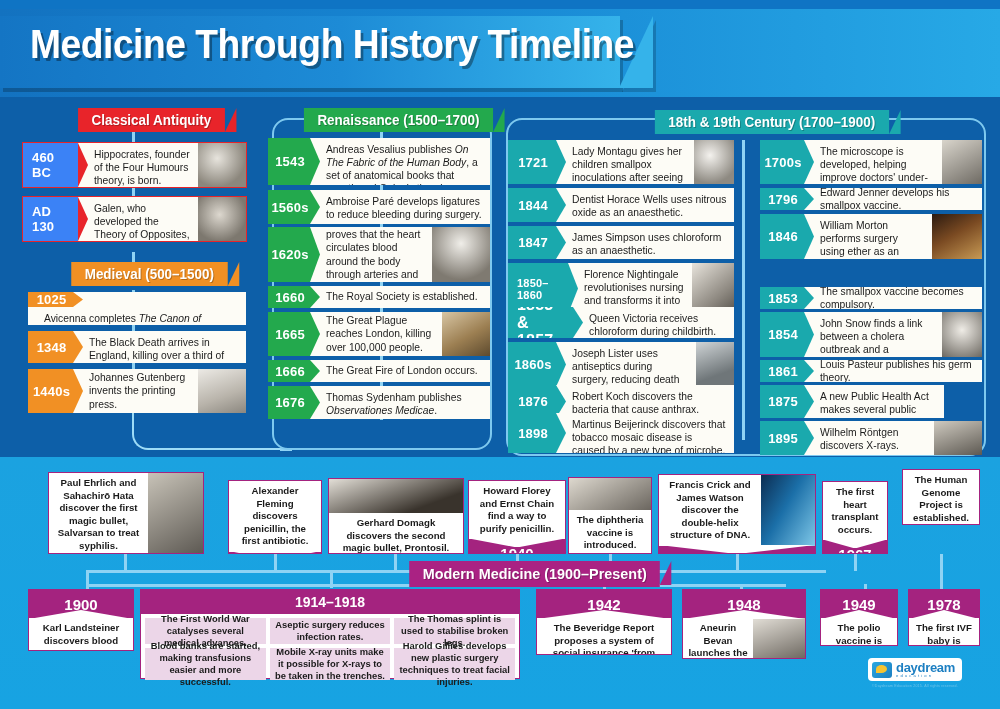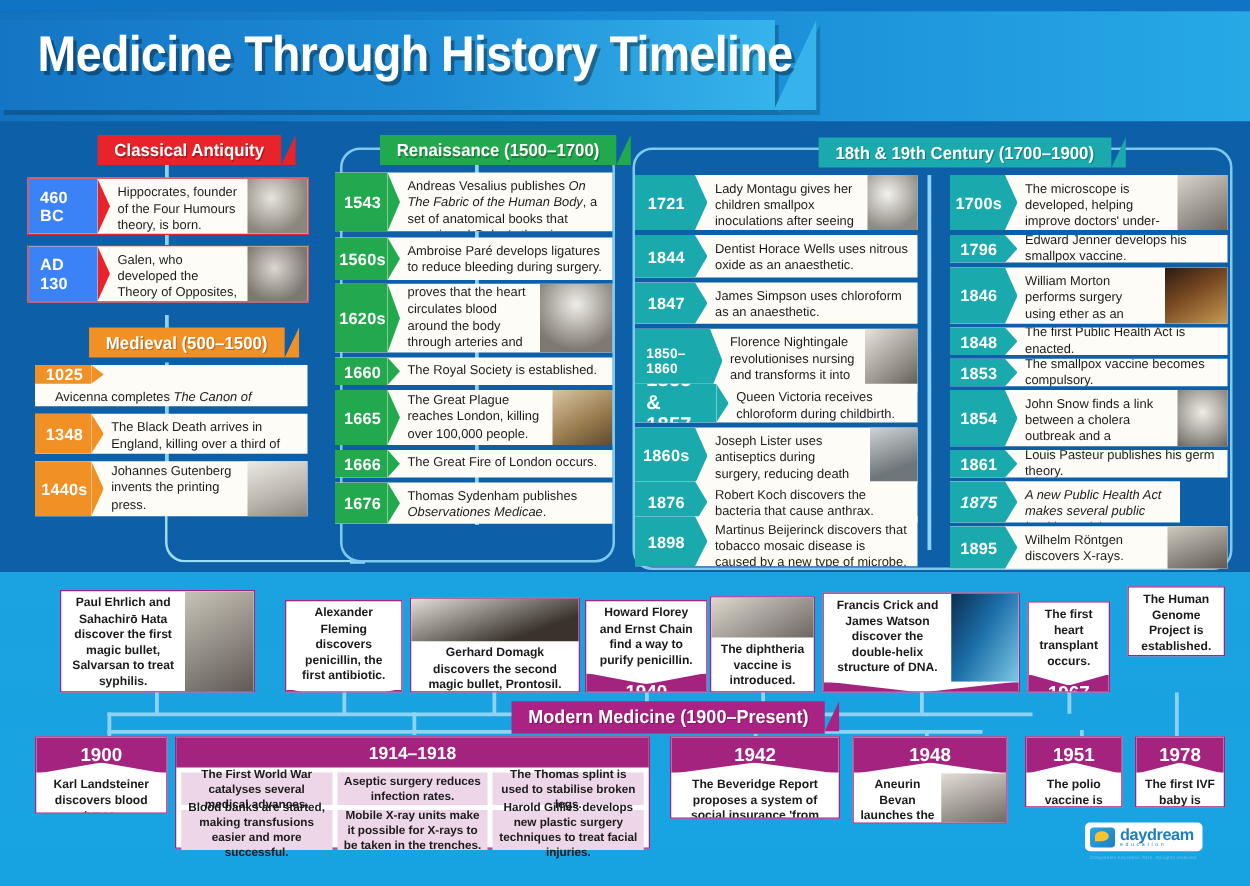--- a/index.html
+++ b/index.html
@@ -410,27 +410,20 @@
 
   <div class="evt teal" style="left:760px;top:214px;width:222px;height:45px;">
     <div class="yr" style="width:44px;">
       <span>1846</span>
       <span class="tip teal"></span>
     </div>
     <div class="desc" style="padding-left:16px;">William Morton performs surgery using ether as an anaesthetic.</div>
     <div class="thumb ph p9" style="width:50px;"></div>
   </div>
 
-  <div class="evt teal" style="left:760px;top:262px;width:222px;height:22px;">
-    <div class="yr" style="width:44px;">
-      <span>1848</span>
-      <span class="tip teal"></span>
-    </div>
-    <div class="desc" style="padding-left:16px;display:flex;align-items:center;">The first Public Health Act is enacted.</div>
-  </div>
 
   <div class="evt teal" style="left:760px;top:287px;width:222px;height:22px;">
     <div class="yr" style="width:44px;">
       <span>1853</span>
       <span class="tip teal"></span>
     </div>
     <div class="desc" style="padding-left:16px;display:flex;align-items:center;">The smallpox vaccine becomes compulsory.</div>
   </div>
 
   <div class="evt teal" style="left:760px;top:312px;width:222px;height:45px;">
@@ -443,21 +436,21 @@
   </div>
 
   <div class="evt teal" style="left:760px;top:360px;width:222px;height:22px;">
     <div class="yr" style="width:44px;">
       <span>1861</span>
       <span class="tip teal"></span>
     </div>
     <div class="desc" style="padding-left:16px;display:flex;align-items:center;">Louis Pasteur publishes his germ theory.</div>
   </div>
 
-  <div class="evt teal" style="left:760px;top:385px;width:184px;height:33px;font-style:italic;">
+  <div class="evt teal" style="left:760px;top:385px;width:184px;height:33px;">
     <div class="yr" style="width:44px;">
       <span>1875</span>
       <span class="tip teal"></span>
     </div>
     <div class="desc" style="padding-left:16px;">A new Public Health Act makes several public health provisions compulsory.</div>
   </div>
 
   <div class="evt teal" style="left:760px;top:421px;width:222px;height:34px;">
     <div class="yr" style="width:44px;">
       <span>1895</span>
@@ -604,21 +597,21 @@
       <div class="notch"></div>
     </div>
     <div class="body">
       <div class="txt">Aneurin Bevan launches the National Health Service (NHS).</div>
       <div class="pic ph p15" style="width:52px;"></div>
     </div>
   </div>
 
   <div class="pcard" style="left:820px;top:589px;width:78px;height:57px;">
     <div class="yrbar top">
-      <span style="position:relative;">1951</span>
+      <span style="position:relative;">1949</span>
       <div class="notch"></div>
     </div>
     <div class="body">
       <div class="txt">The polio vaccine is introduced.</div>
     </div>
   </div>
 
   <div class="pcard" style="left:908px;top:589px;width:72px;height:57px;">
     <div class="yrbar top">
       <span style="position:relative;">1978</span>

